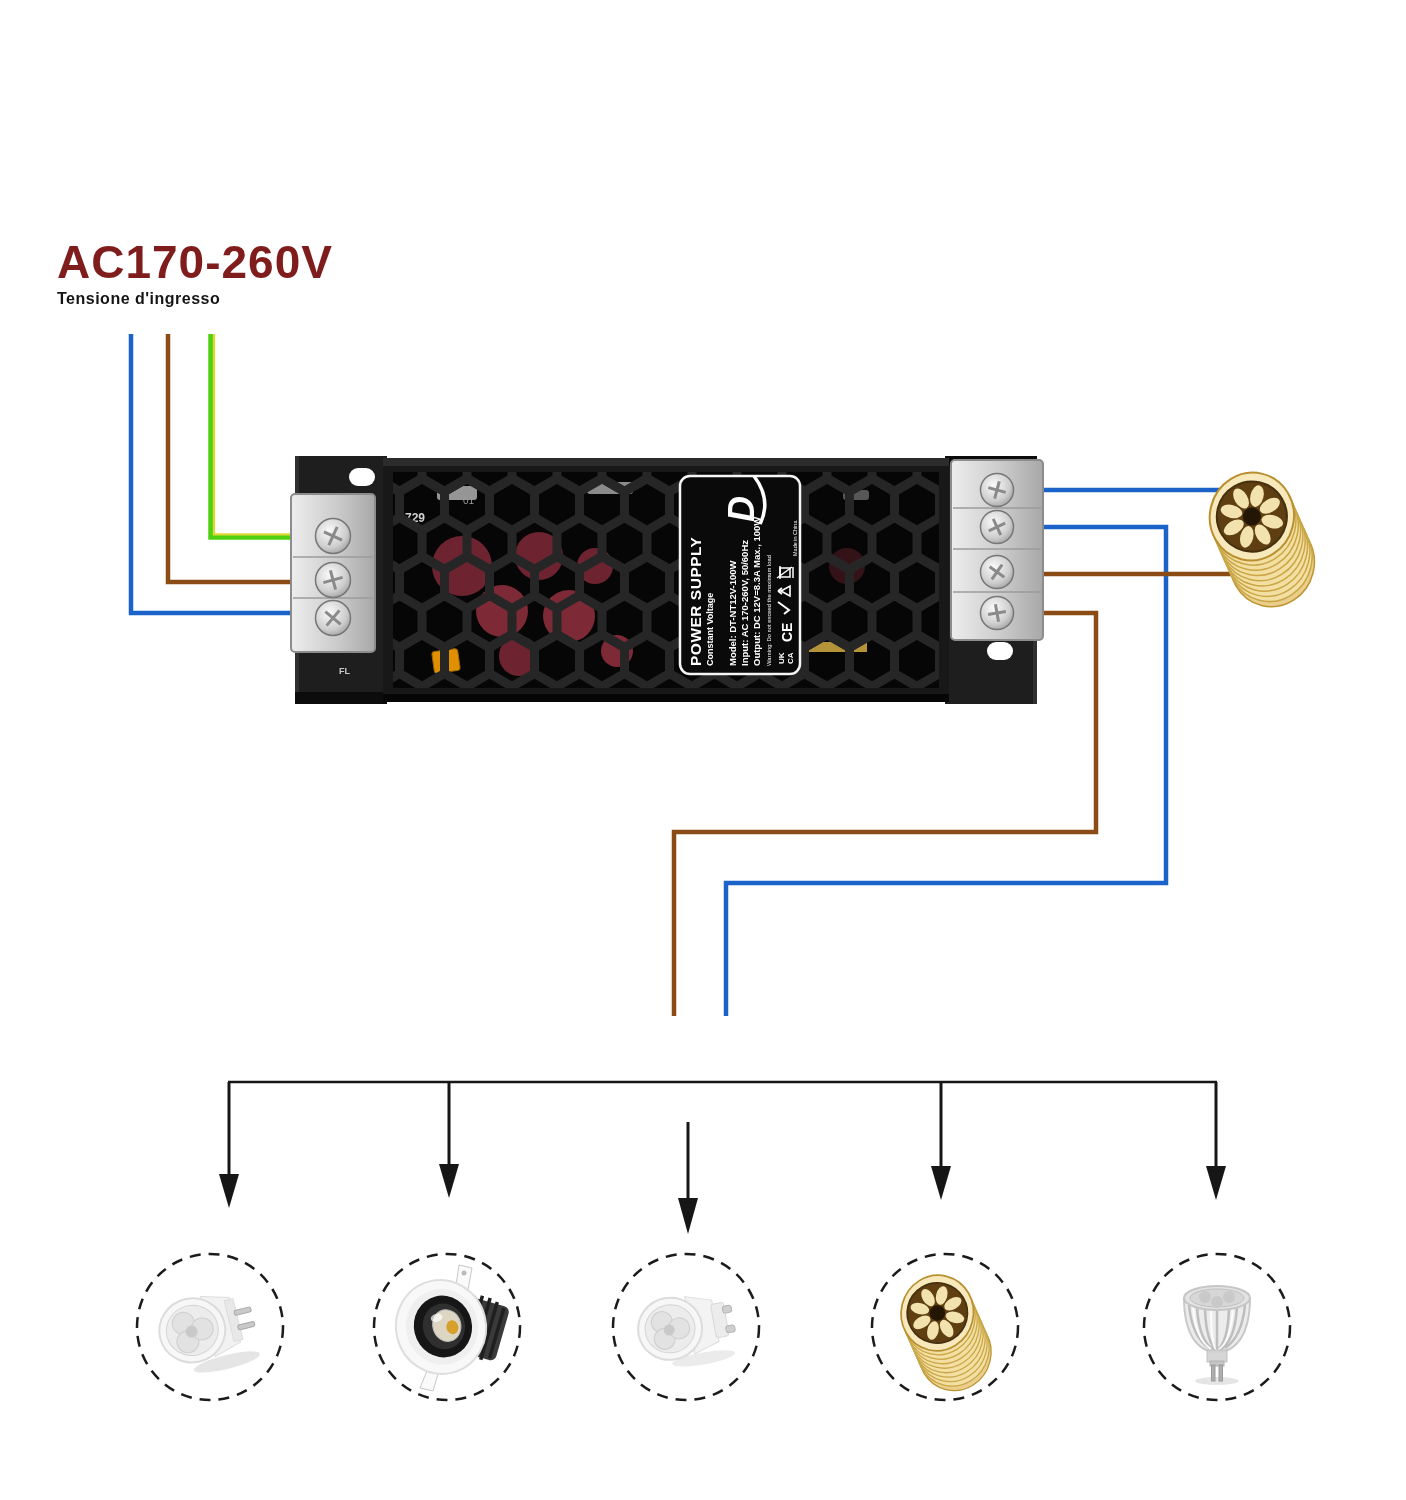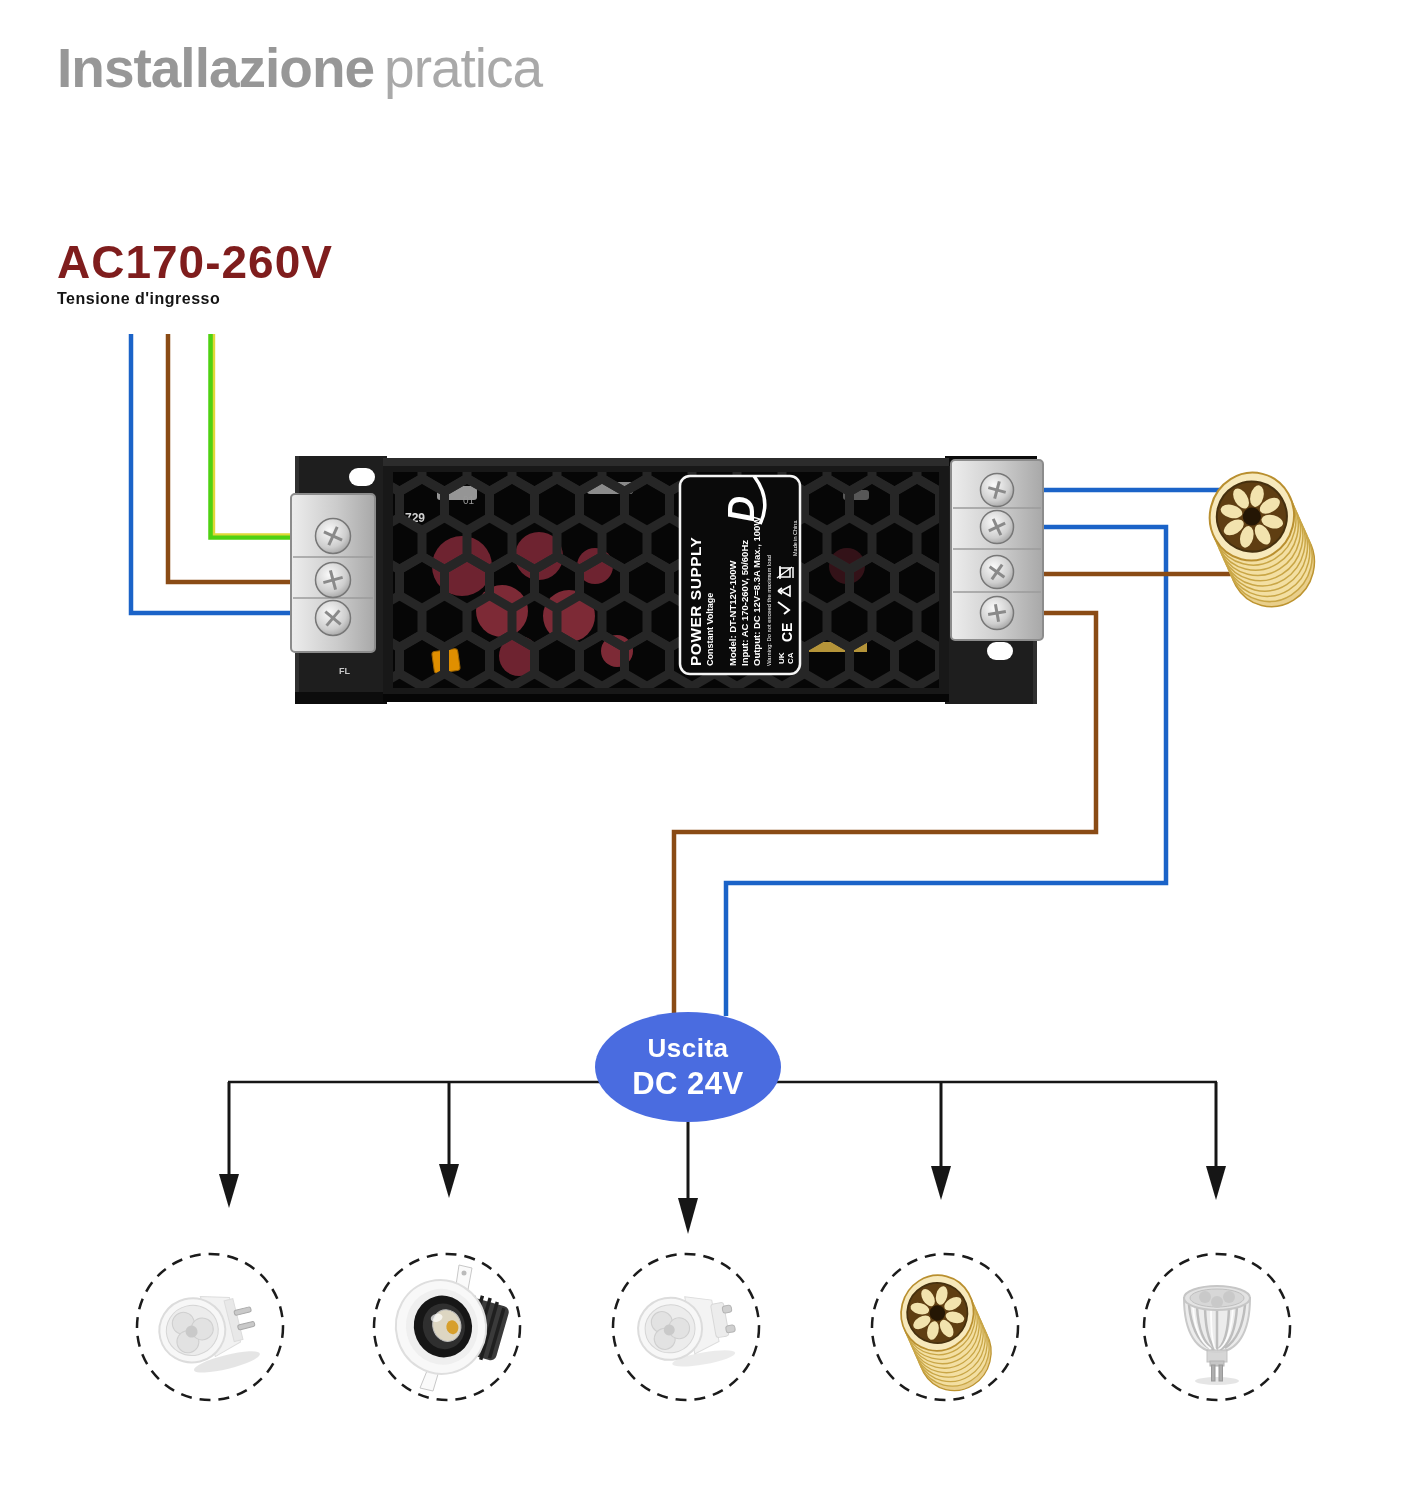--- a/index.html
+++ b/index.html
@@ -29,23 +29,20 @@
   #bubble .l1{font-size:26px;font-weight:700;letter-spacing:.5px;}
   #bubble .l2{font-size:31px;font-weight:800;margin-top:2px;letter-spacing:.5px;}
   .z1{z-index:1}.z2{z-index:2}
   .lamp{width:160px;height:160px;top:1247px;}
 </style>
 </head>
 <body>
 
 <div id="stage">
 
-  <div class="abs" id="title">
-    <span class="b">Installazione</span><span class="l">pratica</span>
-  </div>
 
   <div class="abs" id="inlabel">
     <div class="v">AC170-260V</div>
     <div class="c">Tensione d'ingresso</div>
   </div>
 
   <svg class="abs z1" style="left:0;top:0" width="1406" height="1500" viewBox="0 0 1406 1500">
 
     <polyline class="wire w-blue" points="131,334 131,613 300,613"></polyline>
     <polyline class="wire w-brown" points="168,334 168,582 300,582"></polyline>
@@ -259,24 +256,20 @@
         <ellipse cx="73" cy="54" rx="11" ry="6.5" transform="rotate(180 52 54)"></ellipse>
         <ellipse cx="73" cy="54" rx="11" ry="6.5" transform="rotate(225 52 54)"></ellipse>
         <ellipse cx="73" cy="54" rx="11" ry="6.5" transform="rotate(270 52 54)"></ellipse>
         <ellipse cx="73" cy="54" rx="11" ry="6.5" transform="rotate(315 52 54)"></ellipse>
       </g>
       <circle cx="52" cy="54" r="9" fill="#241604"></circle>
       <circle cx="52" cy="54" r="35" fill="none" stroke="#46300e" stroke-width="2"></circle>
     </g>
   </svg>
 
-  <div class="abs" id="bubble">
-    <div class="l1">Uscita</div>
-    <div class="l2">DC 24V</div>
-  </div>
 
   <div class="abs z2 lamp" style="left:130px;">
     <svg width="160" height="160" viewBox="0 0 160 160">
       <circle cx="80" cy="80" r="73" fill="none" stroke="#1b1b1b" stroke-width="2.5" stroke-dasharray="11 8"></circle>
       <g transform="rotate(-14 80 80)">
         <ellipse cx="88" cy="118" rx="34" ry="7" fill="rgba(0,0,0,0.10)"></ellipse>
         <path d="M78,48 L106,56 L106,102 L78,110 Z" fill="#f2f2f2" stroke="#dddddd"></path>
         <rect x="100" y="58" width="9" height="42" fill="#e8e8e8" stroke="#dcdcdc"></rect>
         <rect x="107" y="70" width="17" height="5" rx="2" fill="#c9c9c9" stroke="#a9a9a9"></rect>
         <rect x="107" y="85" width="17" height="5" rx="2" fill="#c9c9c9" stroke="#a9a9a9"></rect>

